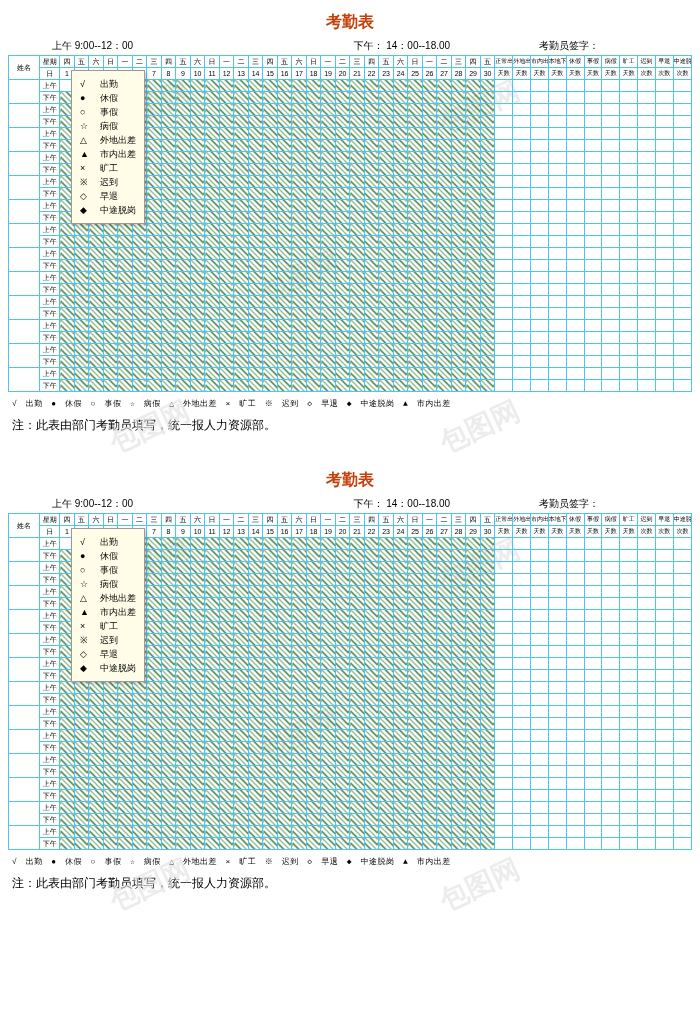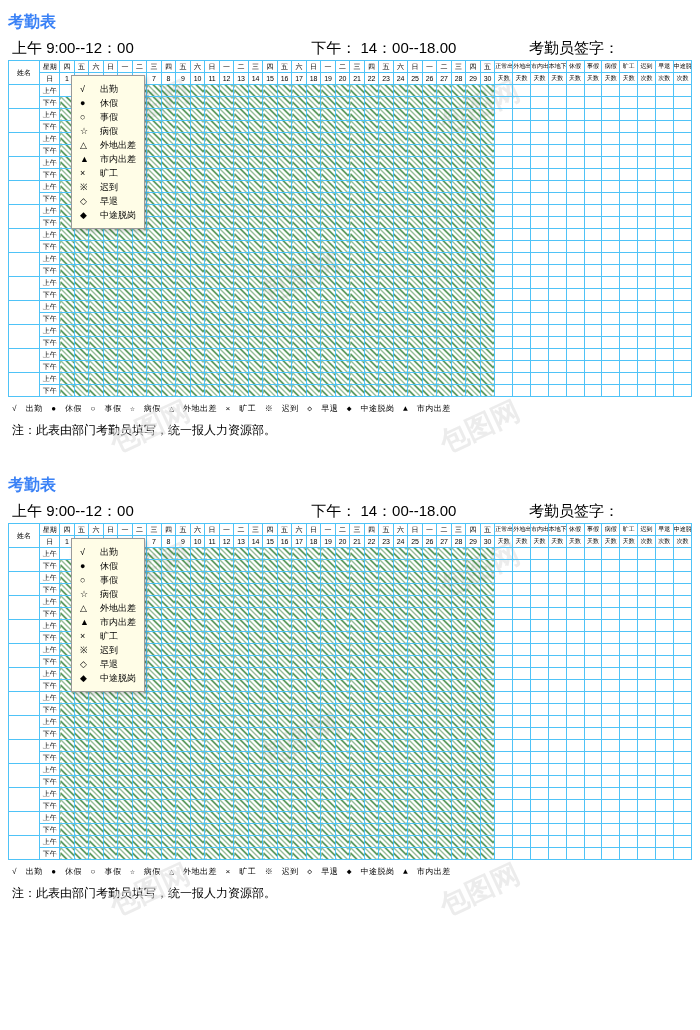--- a/index.html
+++ b/index.html
@@ -6,29 +6,31 @@
   body {
     margin: 0;
     padding: 8px;
     font-family: "SimSun", "Microsoft YaHei", sans-serif;
     font-size: 9px;
     background: #fff;
     width: 700px;
   }
   .sheet { margin-bottom: 30px; }
   .title {
-    color: #3b82f6;
+    text-align: center;
+    color: #c2410c;
     font-weight: bold;
     font-size: 16px;
     padding: 4px 0;
   }
   .header-row {
     display: flex;
-    font-size: 15px;
+    font-size: 10px;
     padding: 2px 4px;
+    margin-left: 40px;
   }
   .header-row .left { flex: 0 0 35%; }
   .header-row .mid { flex: 0 0 40%; text-align: center; }
   .header-row .right { flex: 1; text-align: left; padding-left: 10px; }
   table {
     border-collapse: collapse;
     width: 100%;
     table-layout: fixed;
   }
   td, th {

